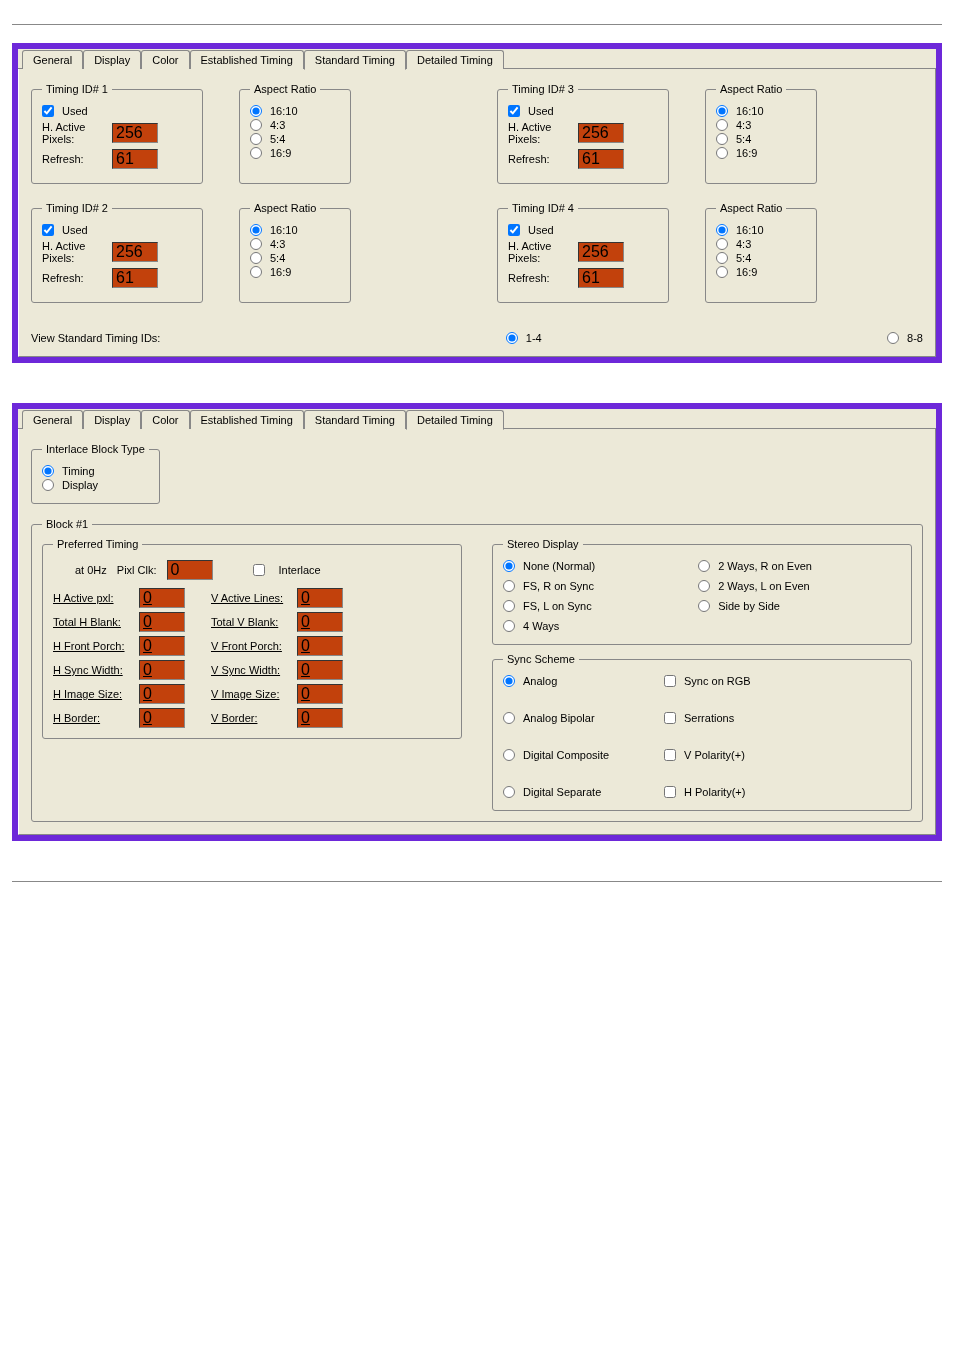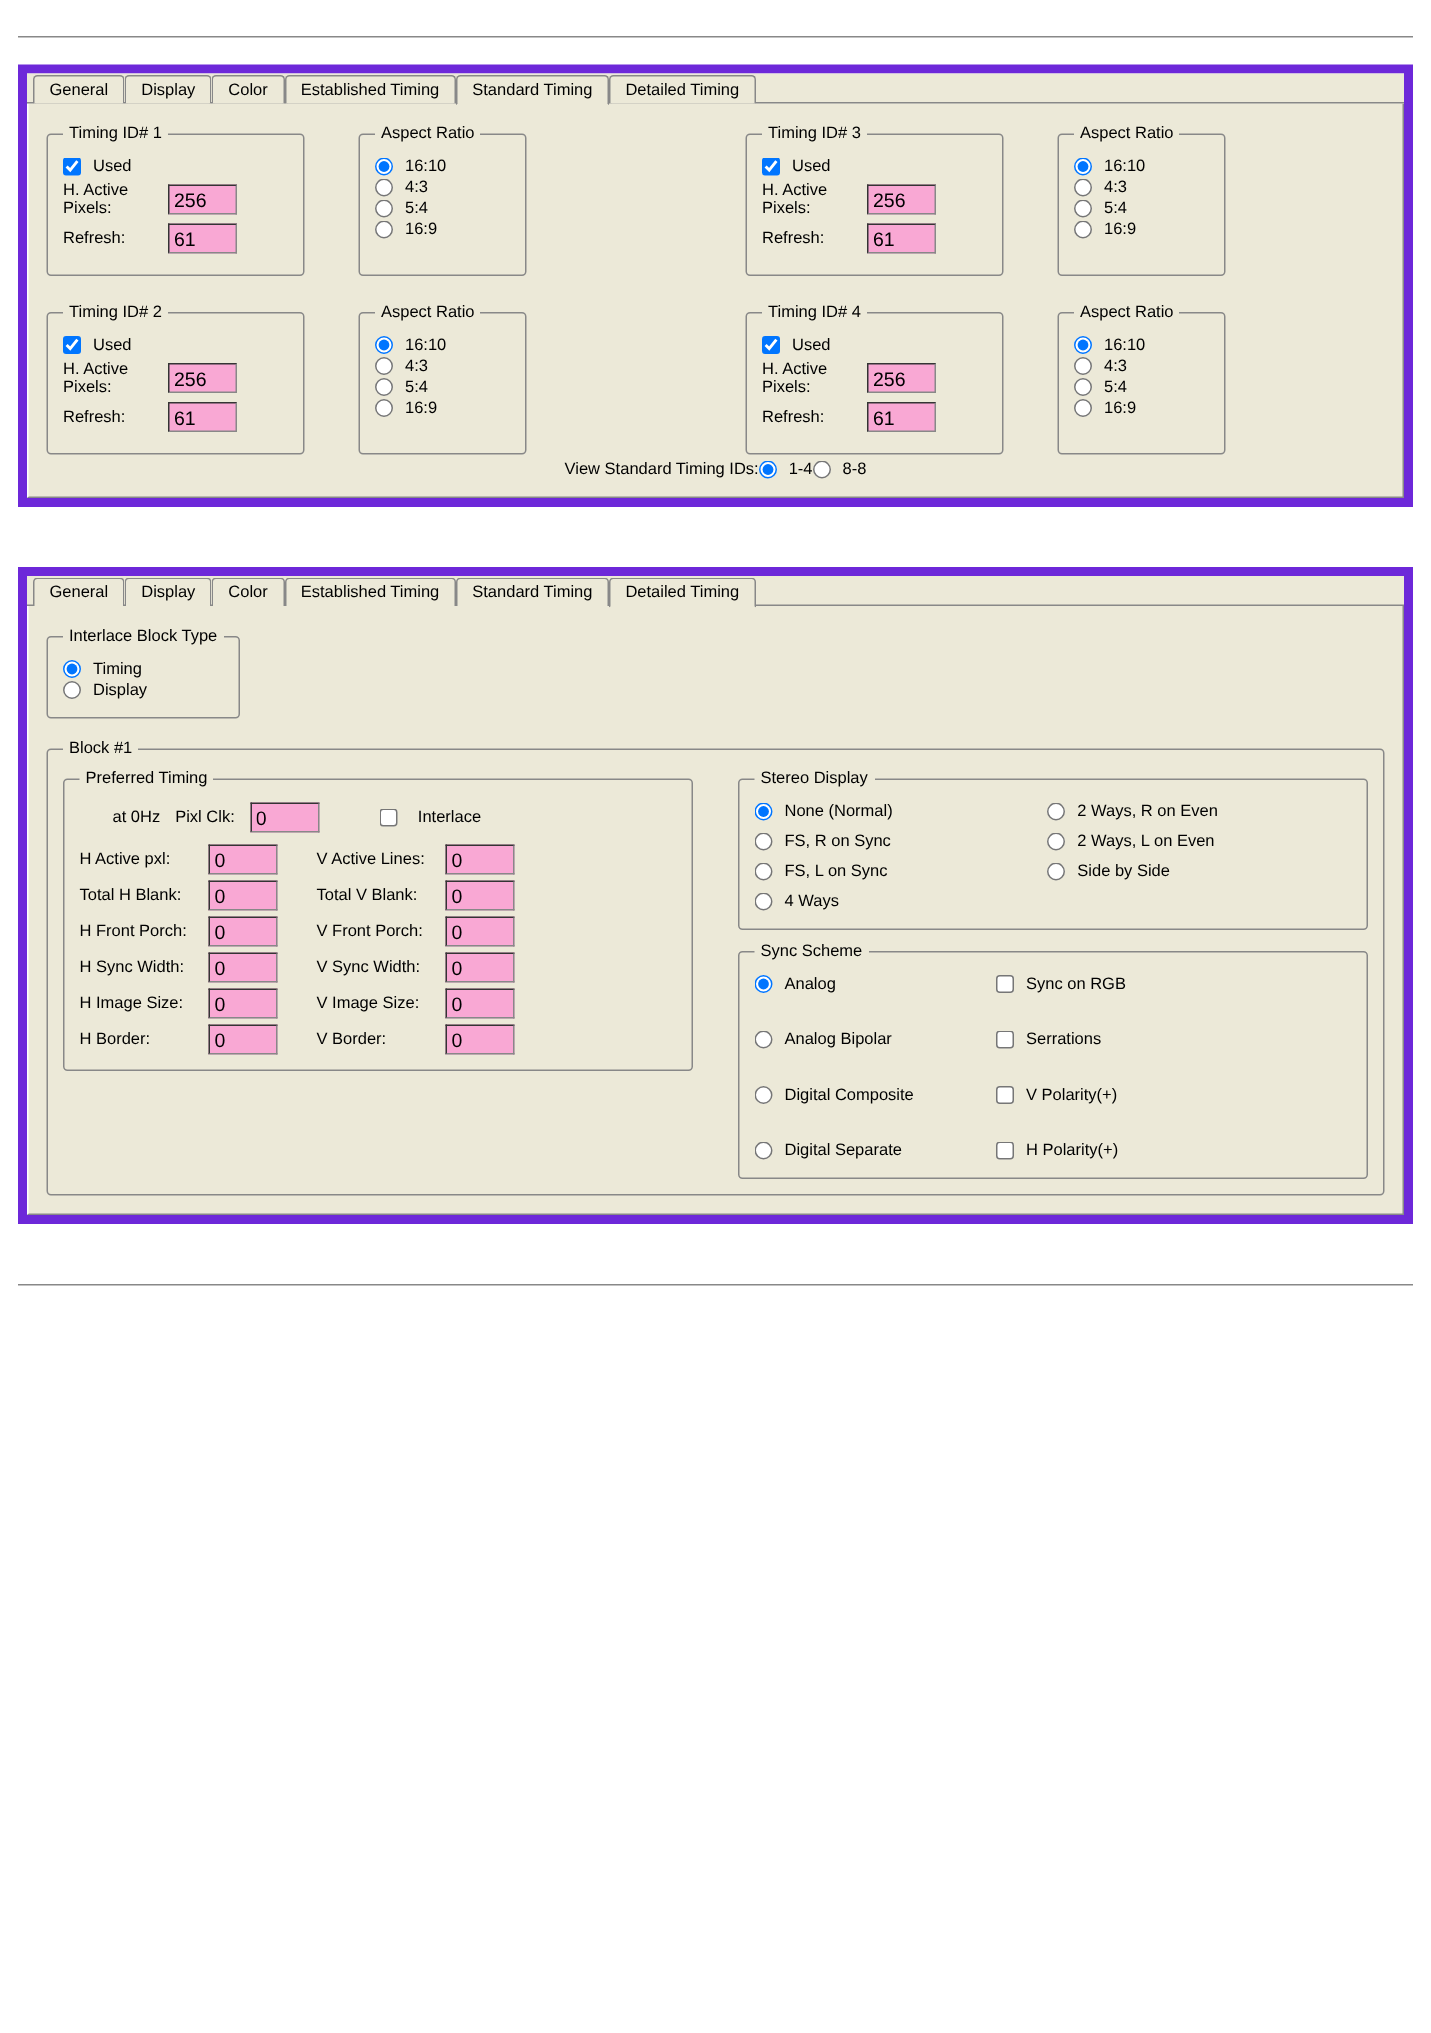--- a/index.html
+++ b/index.html
@@ -87,42 +87,43 @@
   .timing-box .row {
     display: flex;
     align-items: center;
     margin: 4px 0;
   }
   .timing-box .row label {
     width: 70px;
   }
   input[type=text] {
     border: 1px inset #888;
-    background: #f9a8d4;
-    font-size: 13px;
+    background: #c2410c;
+    font-size: 16px;
     padding: 1px 3px;
     width: 38px;
     height: 16px;
   }
   .ar-box { min-width: 90px; }
   .radio-row, .check-row {
     display: flex;
     align-items: flex-start;
     margin: 2px 0;
     gap: 4px;
   }
   input[type=radio], input[type=checkbox] {
     margin: 0 4px 0 0;
     width: 12px; height: 12px;
   }
   .view-row {
     display: flex;
-    justify-content: center;
+    justify-content: space-between;
     align-items: center;
-    margin-top: 4px;
+    gap: 14px;
+    margin-top: 29px;
   }
   .view-row .grp {
     display:flex; align-items:center; gap:4px;
   }
   
   .dt-top {
     display: flex;
     gap: 18px;
     margin-bottom: 14px;
   }
@@ -141,20 +142,21 @@
   .pt-left { flex: 1; min-width: 330px; }
   .pt-right { flex: 1; }
   .pt-head {
     display:flex; align-items:center; gap:10px; margin:2px 0 8px 22px;
   }
   .pt-rows {
     display: grid;
     grid-template-columns: 86px 42px 30px 86px 42px;
     row-gap: 4px;
     align-items: center;
+    text-decoration: underline;
   }
   .pt-rows .lab { text-align: left; }
   .pt-rows .spacer { }
   .stereo-grid {
     display:grid;
     grid-template-columns: auto auto;
     column-gap: 14px;
     row-gap: 4px;
   }
   .sync-grid {

